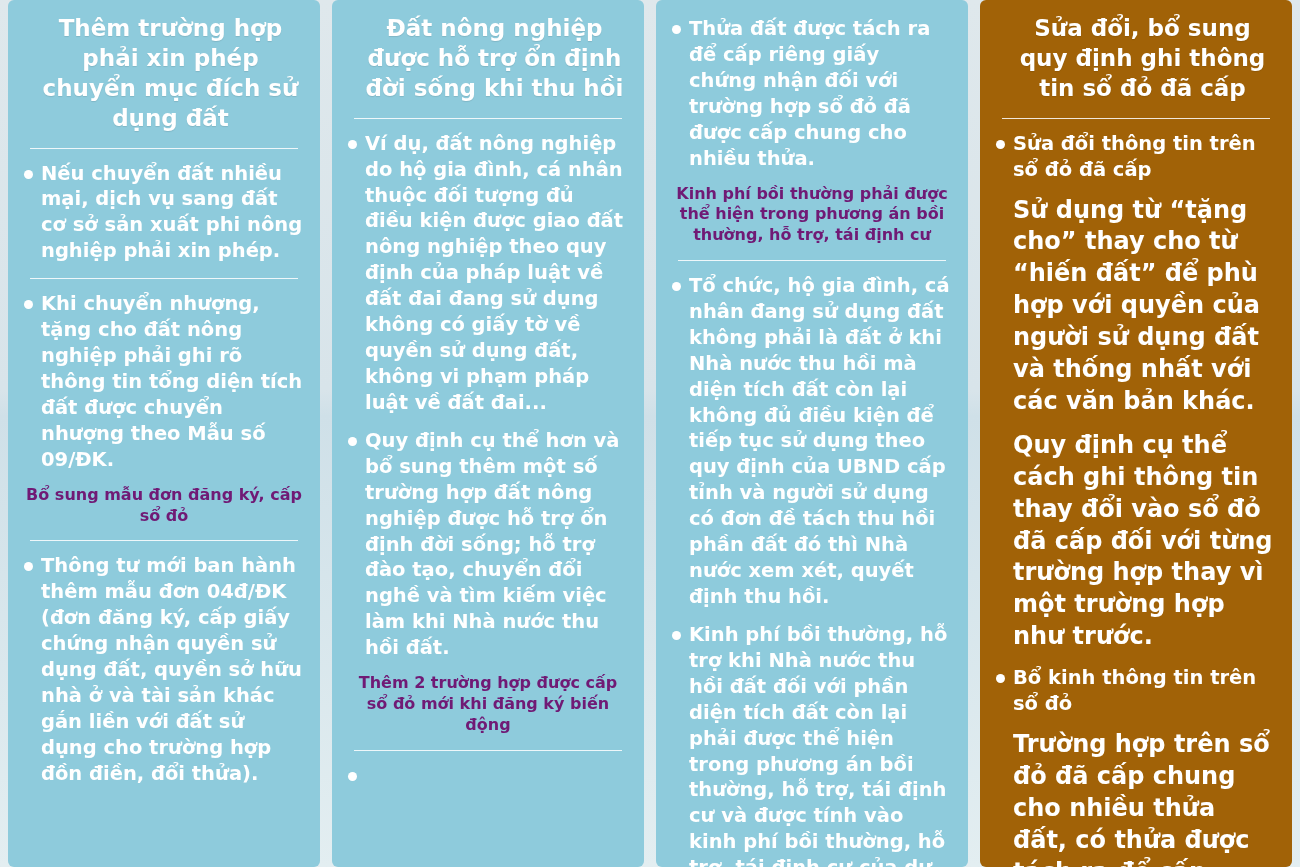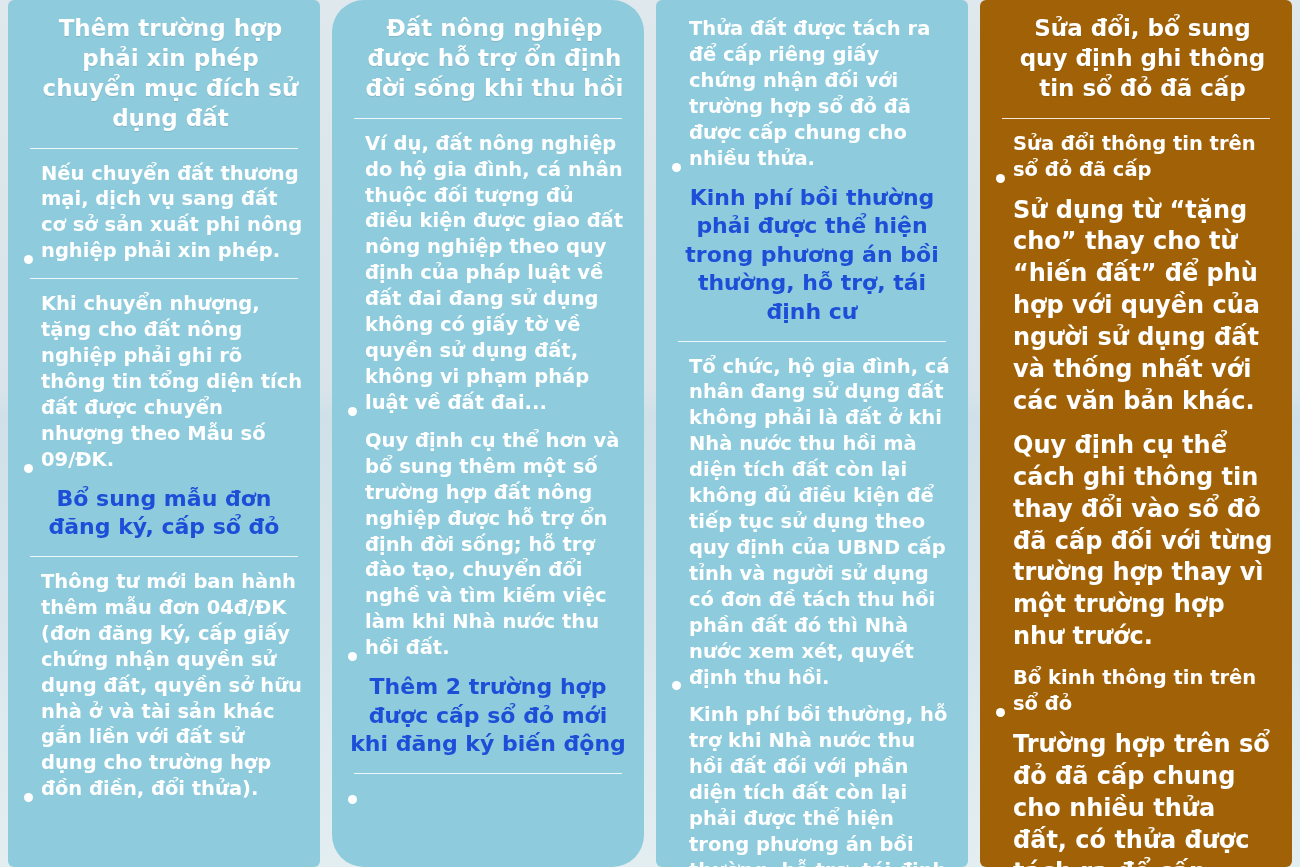--- a/index.html
+++ b/index.html
@@ -26,42 +26,42 @@
     flex: 1 1 0;
     background: #8ecbdc;
     border-radius: 6px;
     padding: 10px 16px 14px 16px;
     box-sizing: border-box;
     color: #ffffff;
     overflow: hidden;
     position: relative;
   }
   .col-1 { background: #8ecbdc; }
-  .col-2 { background: #8ecbdc; border-radius: 32px; }
+  .col-2 { background: #8ecbdc; }
   .col-3 { background: #8ecbdc; }
   .col-4 { background: #a16207; }
 
   .heading {
     font-weight: bold;
     font-size: 23px;
     line-height: 1.30;
     text-align: center;
     color: #ffffff;
     margin: 4px 0 2px 13px;
     text-shadow: 0 1px 1px rgba(0,0,0,0.10);
   }
   .rule {
     height: 1px;
     background: rgba(255,255,255,0.85);
     margin: 14px 6px 12px 6px;
     border: 0;
   }
   .bullet-item {
     display: flex;
-    align-items: flex-end;
+    align-items: flex-start;
     margin: 10px 0 12px 0;
   }
   .dot {
     flex: 0 0 auto;
     width: 9px;
     height: 9px;
     border-radius: 50%;
     background: #ffffff;
     margin: 9px 8px 0 0;
   }
@@ -74,38 +74,38 @@
   .para {
     font-weight: bold;
     font-size: 24px;
     line-height: 1.33;
     color: #ffffff;
     margin: 0 0 12px 0;
     padding-left: 17px;
   }
   .subhead {
     font-weight: bold;
-    font-size: 22px;
+    font-size: 16px;
     line-height: 1.30;
-    color: #1d4ed8;
+    color: #701a75;
     text-align: center;
     margin: 6px 0 4px 0;
   }
 </style>
 </head>
 <body>
 
 <div class="board">
 
   <div class="col col-1">
     <div class="heading">Thêm trường hợp phải xin phép chuyển mục đích sử dụng đất</div>
     <hr class="rule">
     <div class="bullet-item">
       <span class="dot"></span>
-      <span class="btext">Nếu chuyển đất thương mại, dịch vụ sang đất cơ sở sản xuất phi nông nghiệp phải xin phép.</span>
+      <span class="btext">Nếu chuyển đất nhiều mại, dịch vụ sang đất cơ sở sản xuất phi nông nghiệp phải xin phép.</span>
     </div>
     <hr class="rule">
     <div class="bullet-item">
       <span class="dot"></span>
       <span class="btext">Khi chuyển nhượng, tặng cho đất nông nghiệp phải ghi rõ thông tin tổng diện tích đất được chuyển nhượng theo Mẫu số 09/ĐK.</span>
     </div>
     <div class="subhead">Bổ sung mẫu đơn đăng ký, cấp sổ đỏ</div>
     <hr class="rule">
     <div class="bullet-item">
       <span class="dot"></span>

